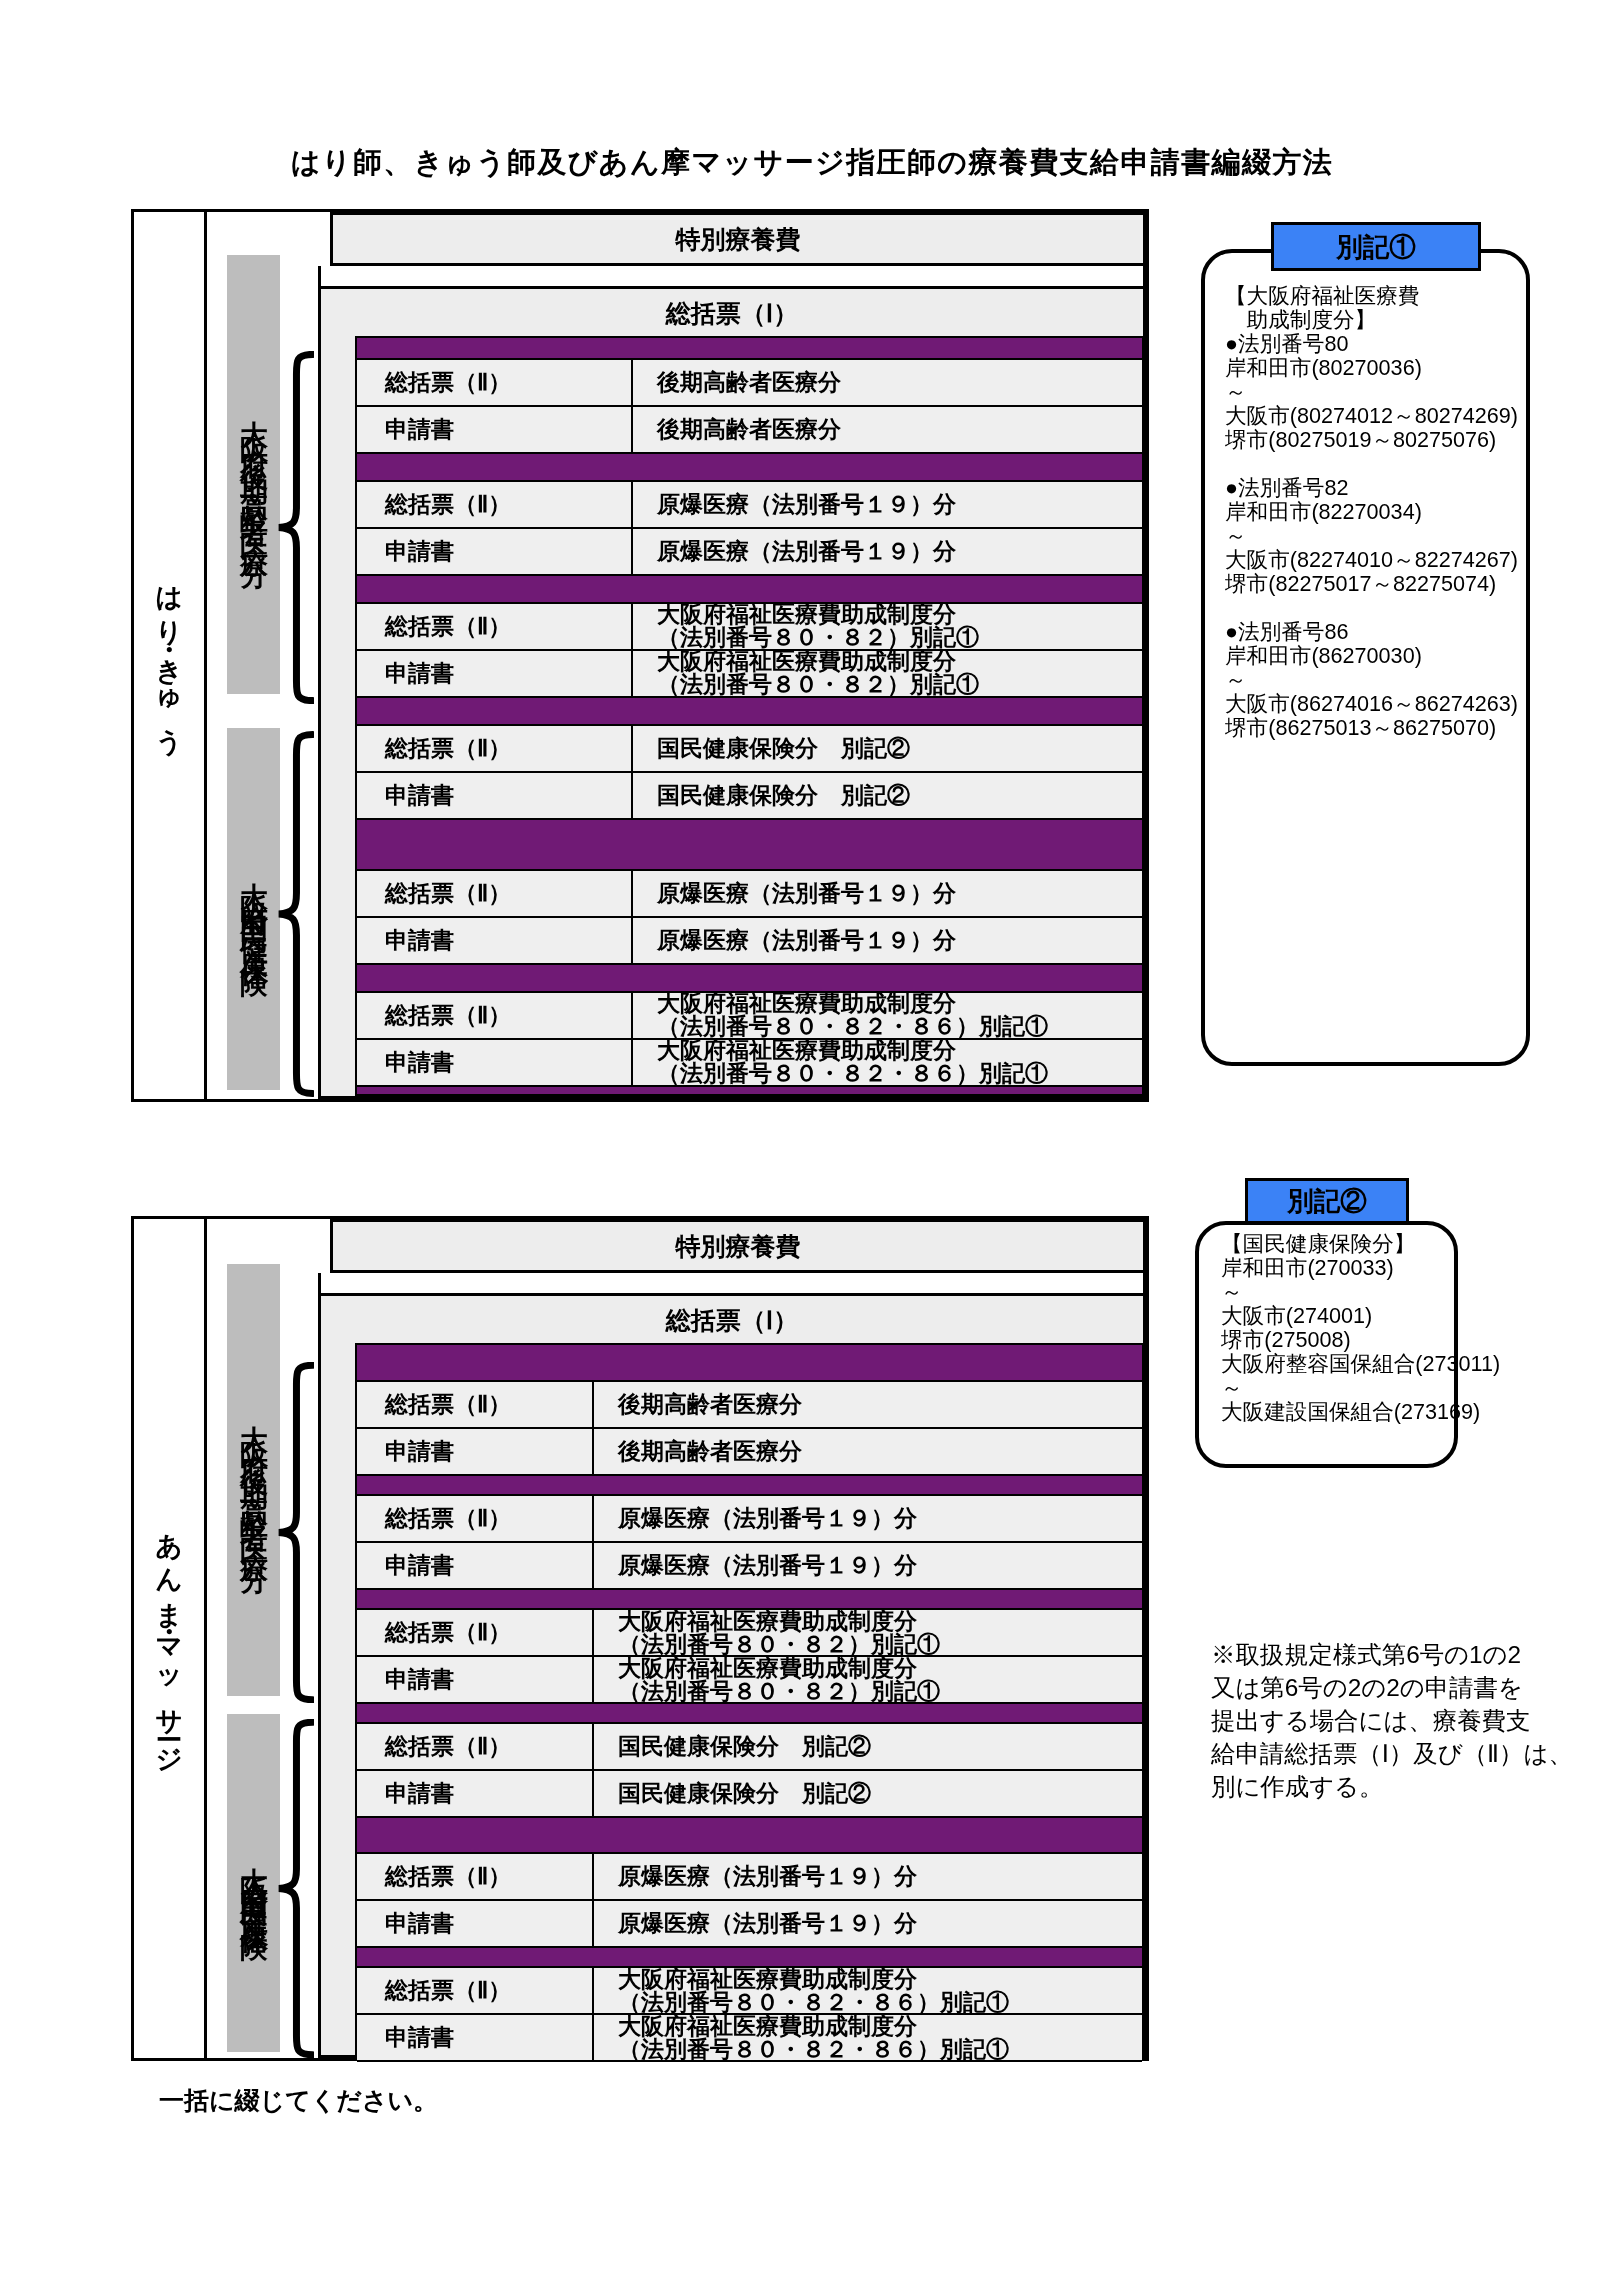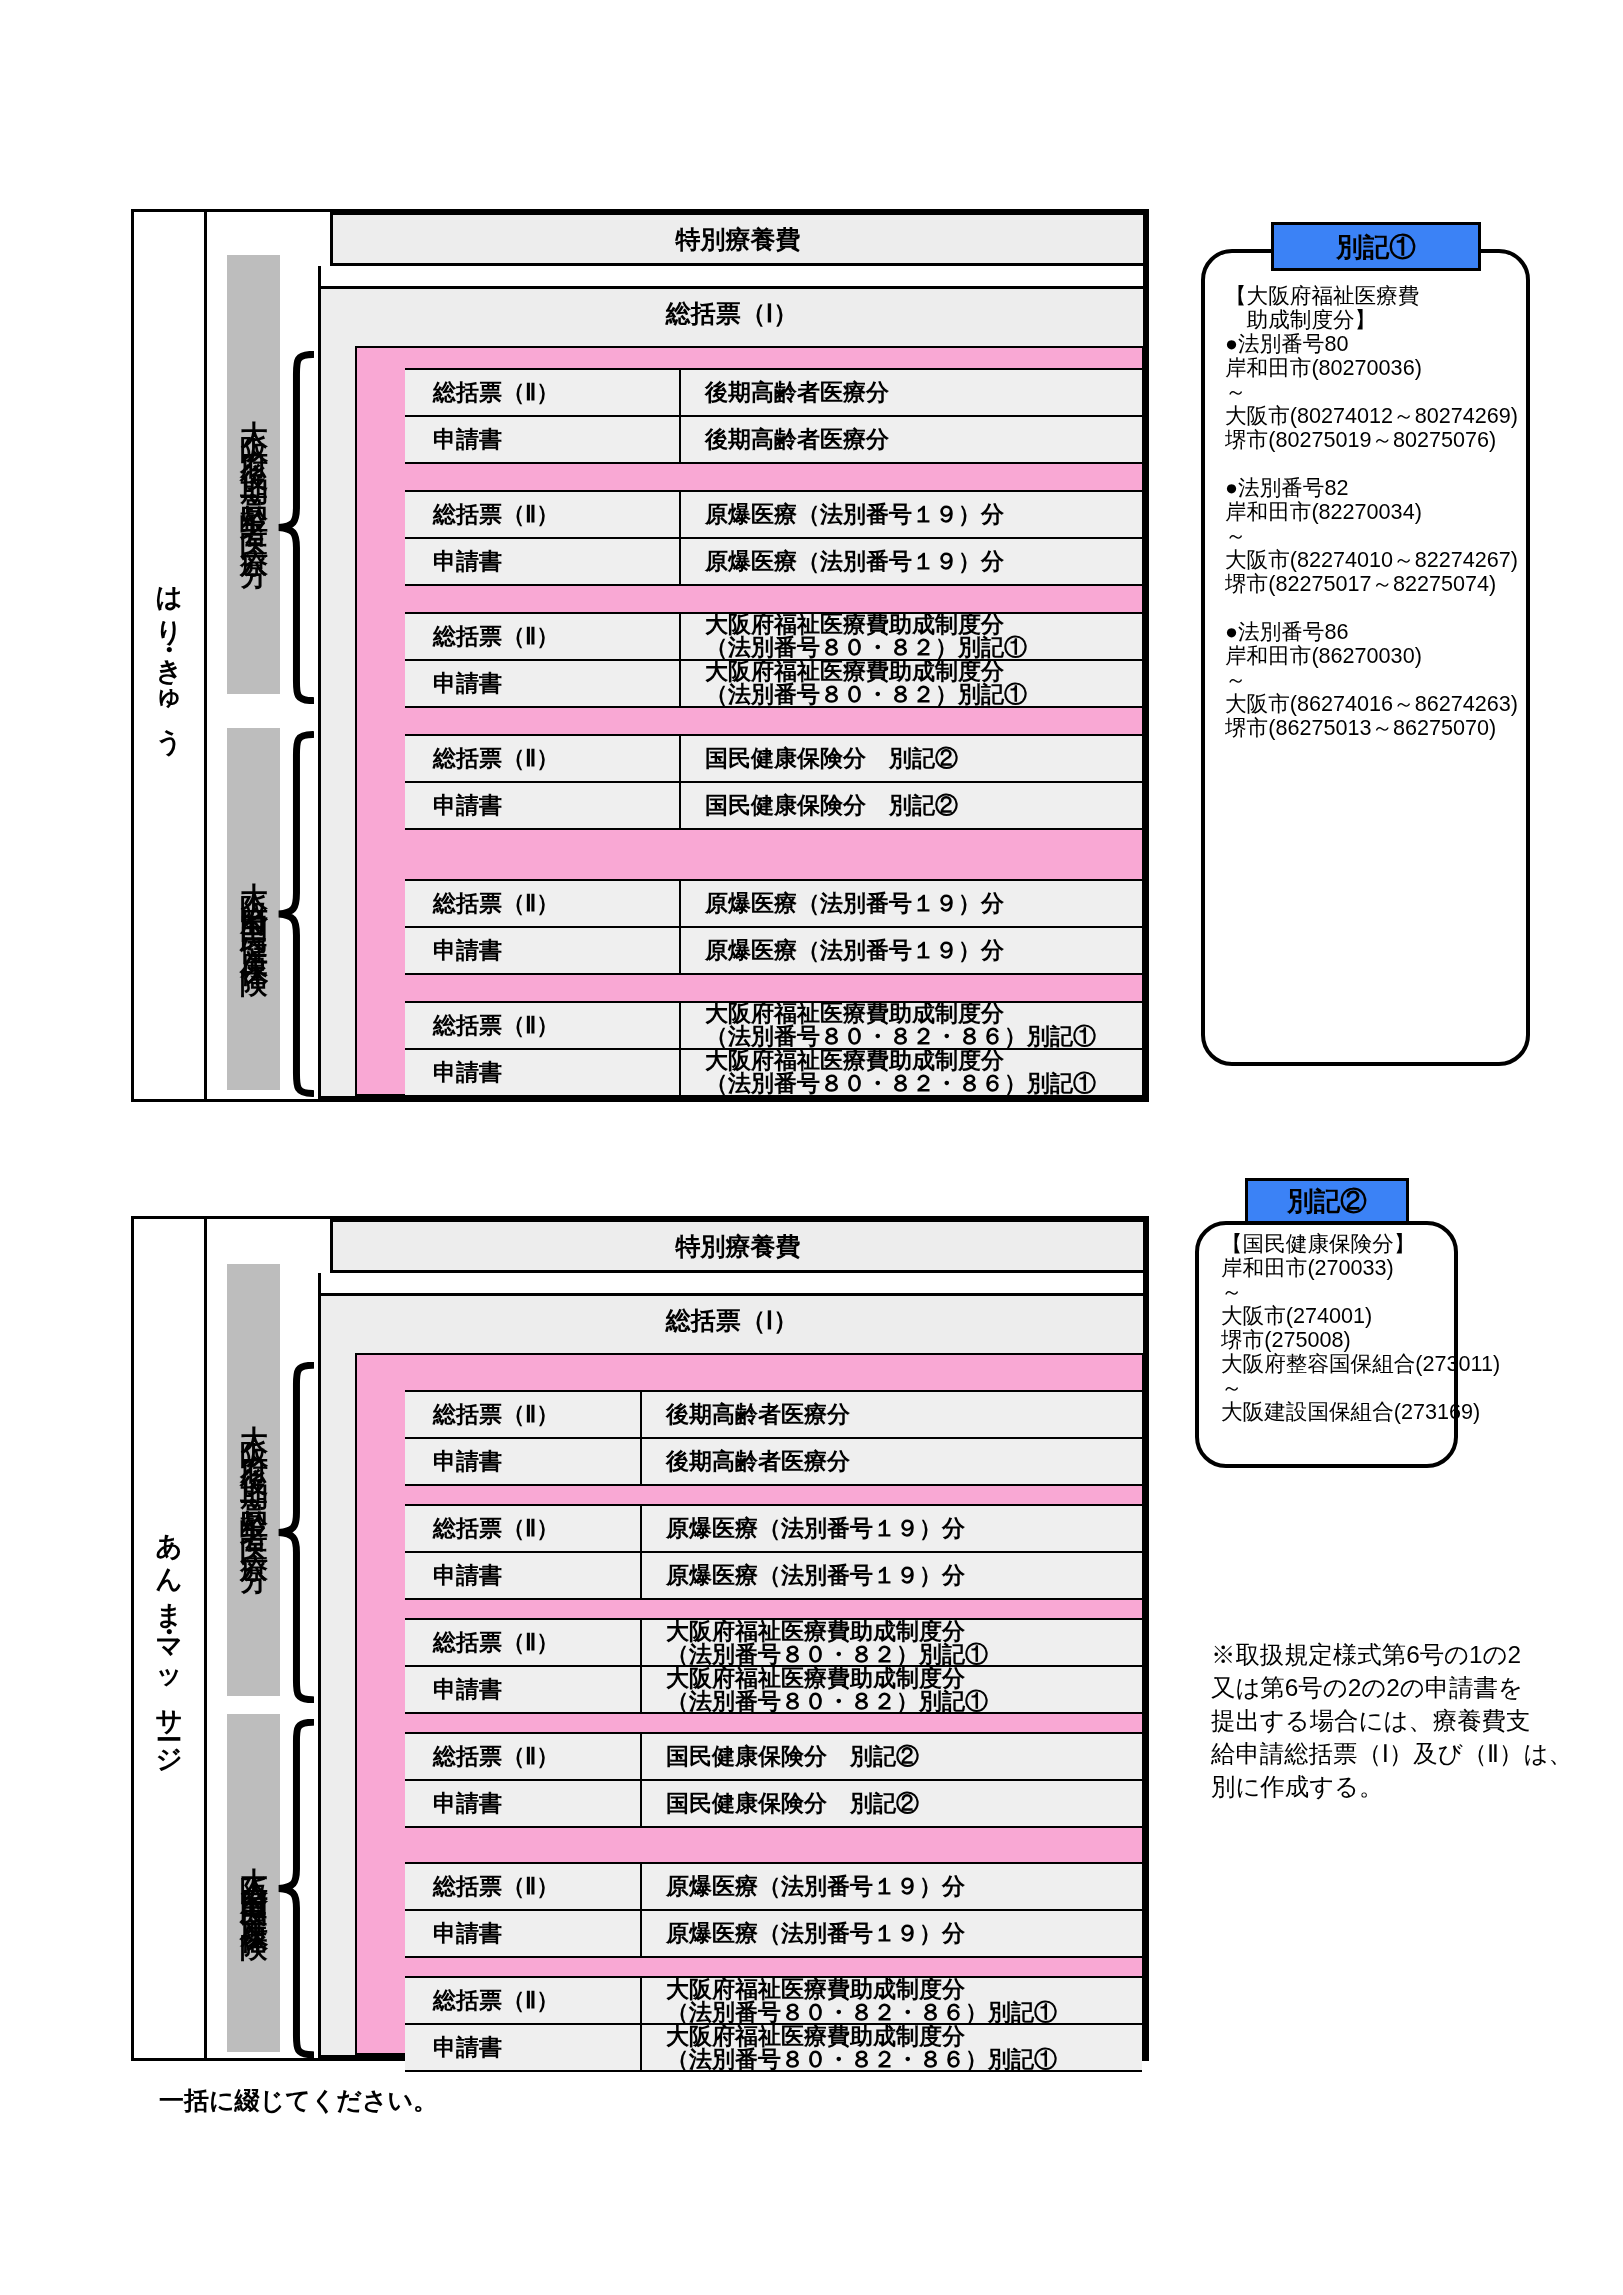--- a/index.html
+++ b/index.html
@@ -40,22 +40,22 @@
   .boxA { position:absolute; left:196px; right:0; top:0; height:54px; background:#ededed;
           border:3.5px solid #000; box-sizing:border-box;
           display:flex; align-items:center; justify-content:center; font-weight:bold; font-size:25px; }
   .boxB { position:absolute; left:184px; right:0; top:54px; height:19.5px; background:#fff;
           border-left:3.5px solid #000; border-right:3.5px solid #000; box-sizing:border-box; }
   .boxC { position:absolute; left:184px; right:0; top:74px; bottom:0; background:#ededed;
           border:3.5px solid #000; box-sizing:border-box; }
   .c-title { height:49px; display:flex; align-items:center; justify-content:center;
              font-weight:bold; font-size:25px; }
 
-  .boxD { position:absolute; left:221px; width:789px; top:134px; bottom:3.5px; background:#f9a8d4;
-          border:2.8px solid #000; box-sizing:border-box; padding-top:19.5px;padding-left:48px; }
+  .boxD { position:absolute; left:221px; width:789px; top:124px; bottom:3.5px; background:#701a75;
+          border:2.8px solid #000; box-sizing:border-box; padding-top:19.5px; }
   .sec2 .boxD { padding-top:17.4px; }
 
   .group { border-top:2.8px solid #000; border-bottom:2.8px solid #000; background:#efefef; margin-top:26px; }
   .group:first-of-type { margin-top:0; }
   .sec1 .group:nth-of-type(5) { margin-top:49px; }
   .sec2 .group { margin-top:18px; }
   .sec2 .group:nth-of-type(5) { margin-top:34px; }
 
   .row { display:flex; height:45px; }
   .row + .row { border-top:2.8px solid #000; }
@@ -82,20 +82,21 @@
   .remark { position:absolute; left:1211px; top:1638px; }
   .remark div { font-size:24.4px; line-height:33px; white-space:nowrap; }
 
   .bottom-note { position:absolute; left:159px; top:2084px; font-size:25px; font-weight:bold; }
 </style>
 </head>
 <body>
 
 <div id="page">
 
+  <div class="page-title">はり師、きゅう師及びあん摩マッサージ指圧師の療養費支給申請書編綴方法</div>
 
   <div class="sec sec1">
     <div class="col1">
       <div class="vtext">はり・きゅう</div>
     </div>
 
     <div class="cat cat1">
       <div class="vtext">大阪府後期高齢者医療分</div>
     </div>
     <div class="cat cat2">

